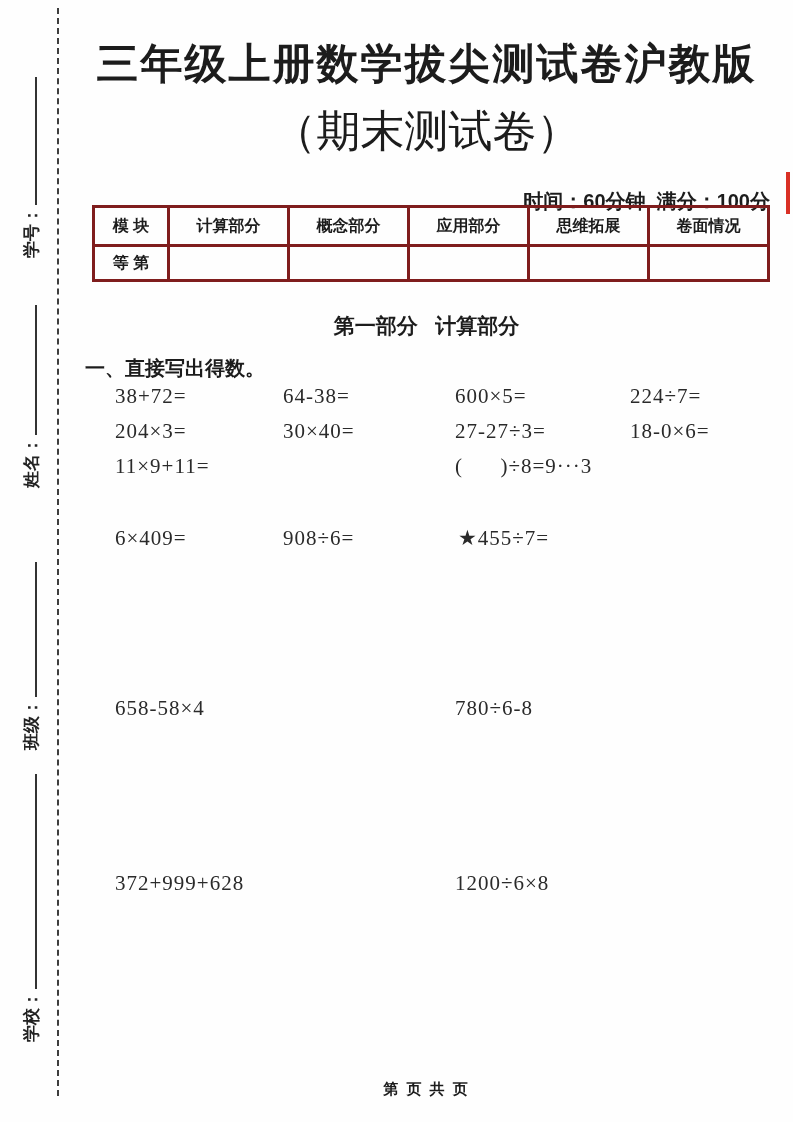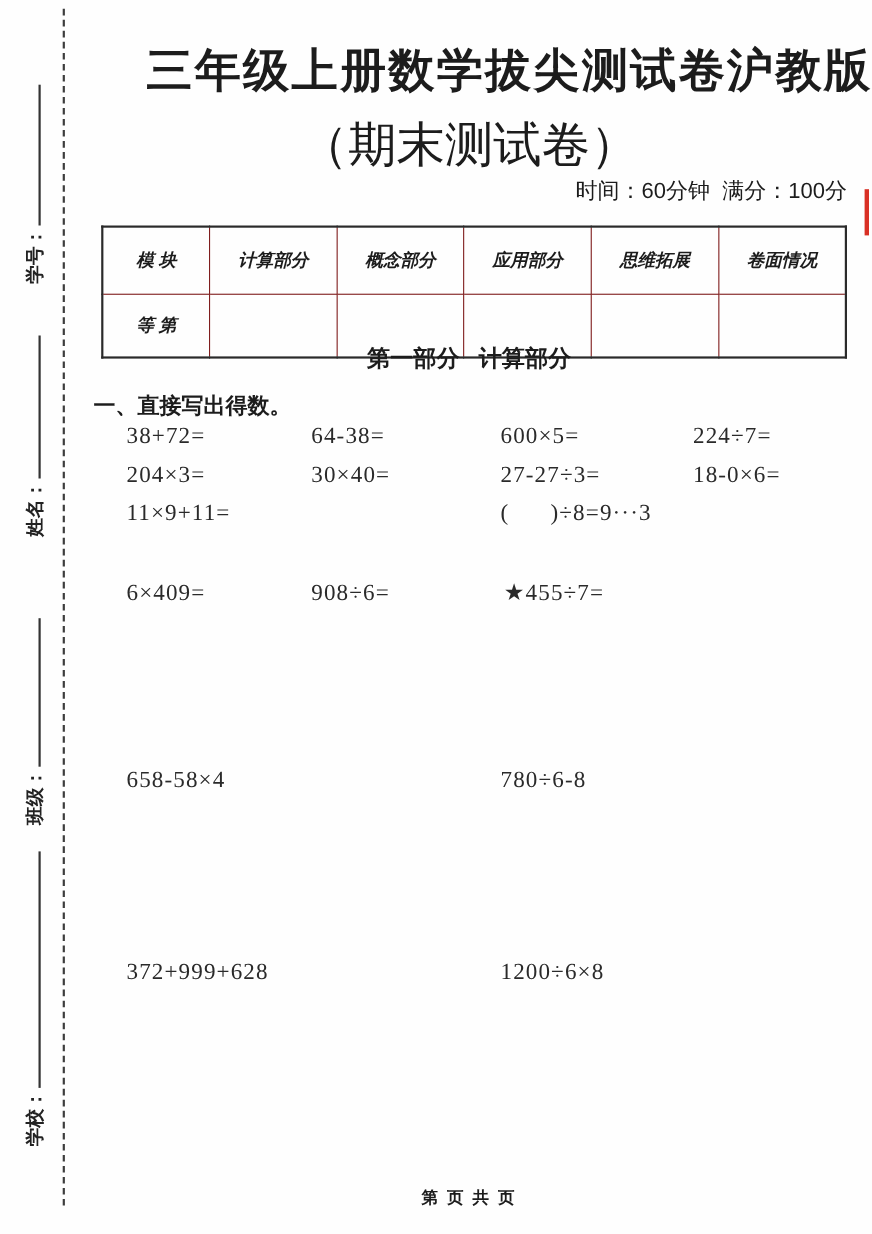--- a/index.html
+++ b/index.html
@@ -50,32 +50,31 @@
   .center-wrap {
     position: absolute;
     left: 60px; right: 0;
     text-align: center;
   }
   .title {
     top: 36px;
     font-size: 42px;
     font-weight: 700;
     letter-spacing: 2px;
-    text-align: right;
   }
   .subtitle {
     top: 102px;
     font-size: 44px;
     font-weight: 400;
   }
   .meta-line {
     position: absolute;
-    top: 160px; right: 23px;
+    top: 188px; right: 23px;
     font-size: 20px;
-    font-weight: 400;
+    font-weight: 700;
     white-space: pre;
     text-align: right;
   }
   .red-mark {
     position: absolute;
     left: 786px; top: 172px;
     width: 4px; height: 42px;
     background: #d93025;
   }
 
@@ -83,24 +82,23 @@
     position: absolute;
     left: 92px; top: 205px;
     width: 678px;
     border-collapse: collapse;
     table-layout: fixed;
     font-size: 16px;
     font-weight: 600;
     color: #1c1c1c;
   }
   table.score-table td {
-    border: 1px solid #7f1d1d;
+    border: 3px solid #7f1d1d;
     text-align: center;
-    padding: 12px;
-    font-style: italic;
+    padding: 0;
   }
   table.score-table { border: 2px solid #2a2a2a; }
   table.score-table tr.head td { height: 36px; }
   table.score-table tr.body td { height: 32px; }
   table.score-table td.col0 { width: 72px; }
 
   .section-heading {
     top: 312px;
     font-size: 21px;
     font-weight: 700;

